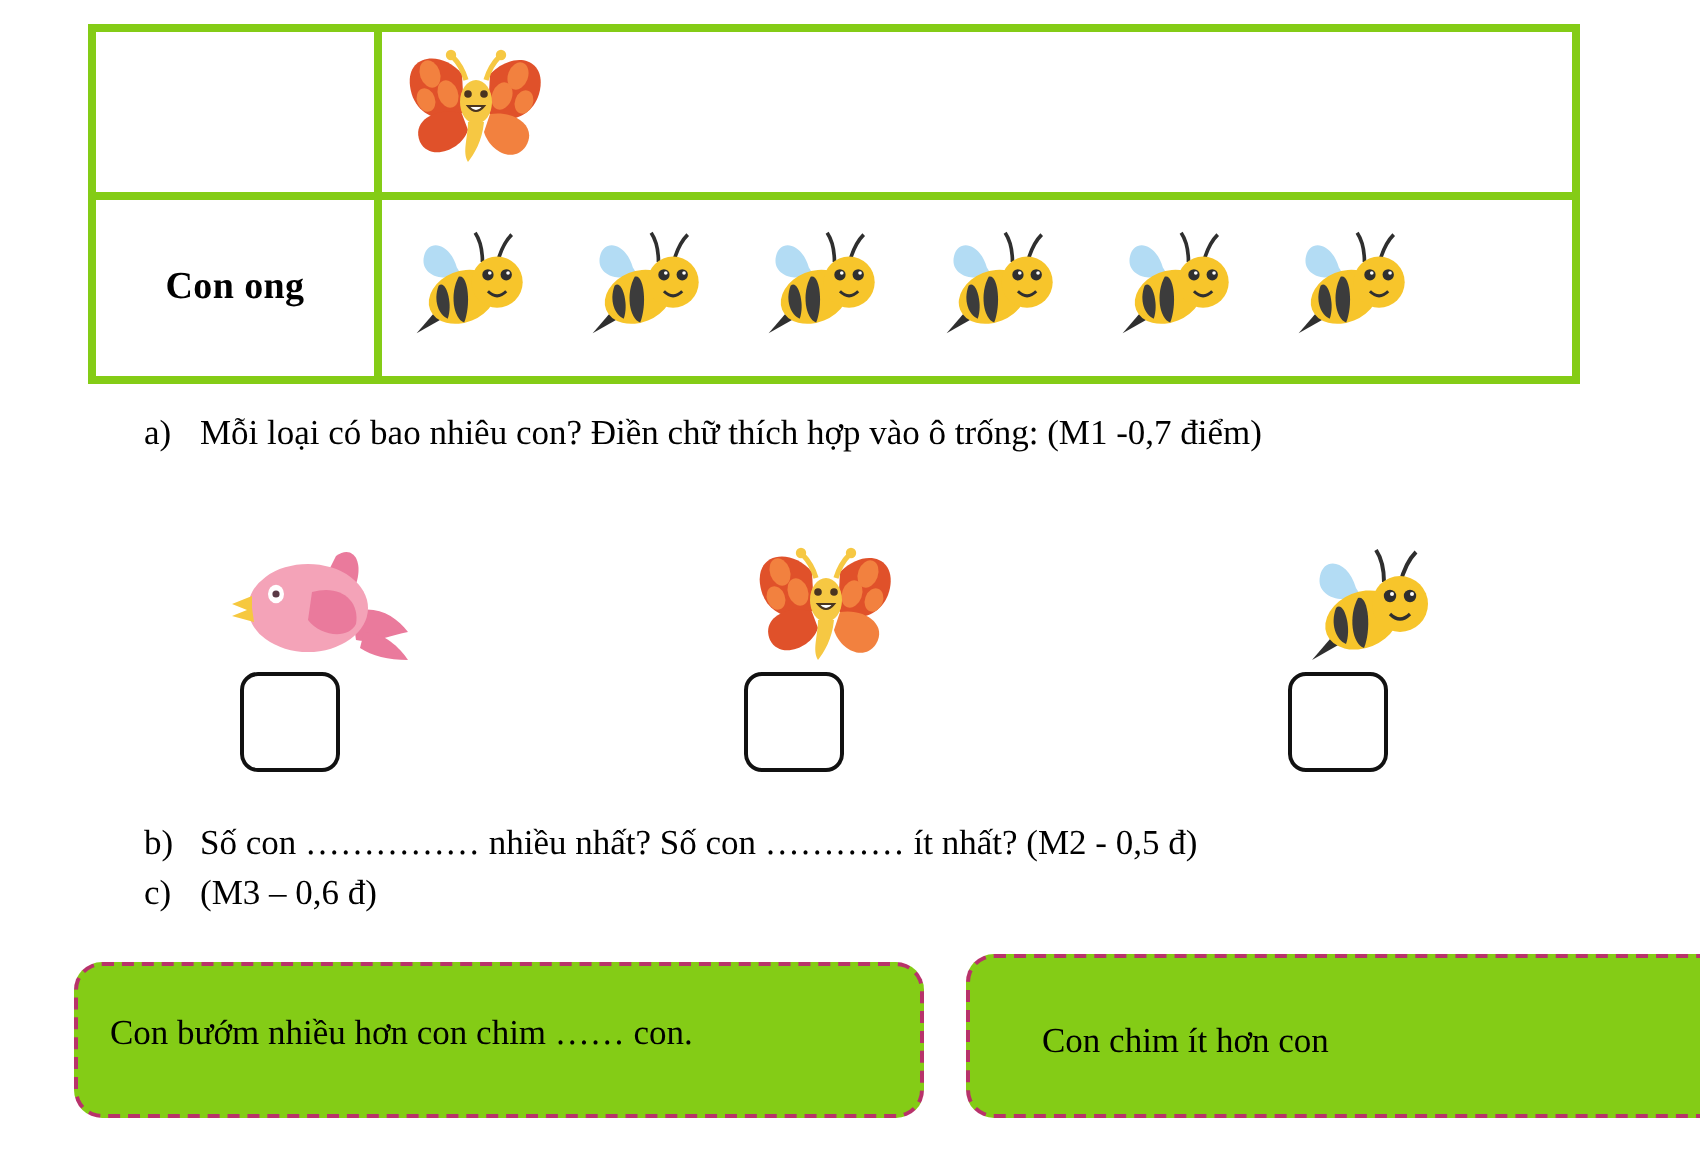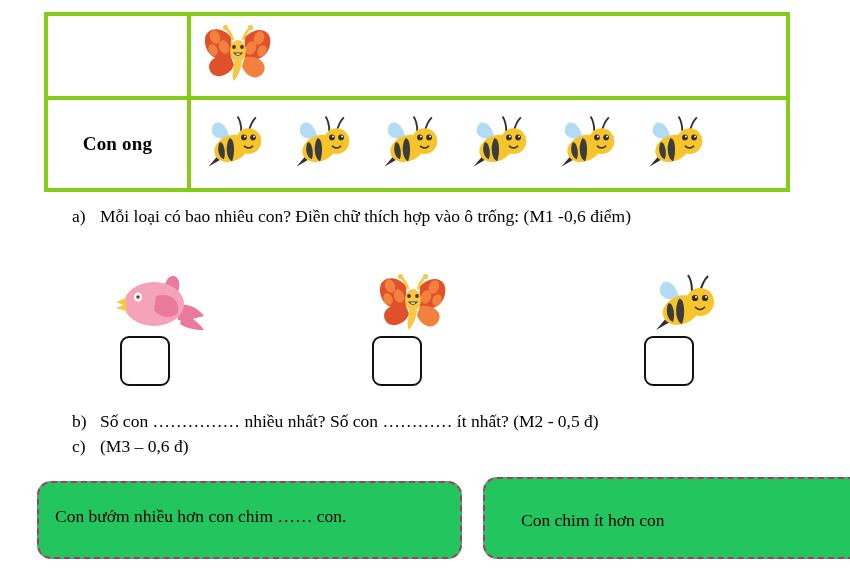--- a/index.html
+++ b/index.html
@@ -96,21 +96,21 @@
   }
   #slot-bird      { left: 110px; top: 272px; }
   #slot-butterfly { left: 362px; top: 272px; }
   #slot-bee       { left: 634px; top: 272px; }
   #slot-butterfly .answer-art { padding-left: 14px; }
   #slot-bee .answer-art { padding-left: 14px; }
 
   
   .pink-box {
     position: absolute;
-    background: #22c55e;
+    background: #84cc16;
     border: 2px dashed #b8326a;
     border-radius: 14px;
     box-sizing: border-box;
     font-size: 17.5px;
     line-height: 1.5;
     padding: 20px 16px 8px 16px;
   }
   #pink-box-left {
     left: 37px;
     top: 481px;
@@ -260,21 +260,21 @@
 </svg></span>
           </div>
     </td>
   </tr>
 </tbody>
   </table>
 
 <div class="question" id="question-a">
   <div class="q-row">
     <span class="q-marker">a)</span>
-    <span class="q-text">Mỗi loại có bao nhiêu con? Điền chữ  thích hợp vào ô trống: (M1 -0,6 điểm)</span>
+    <span class="q-text">Mỗi loại có bao nhiêu con? Điền chữ  thích hợp vào ô trống: (M1 -0,7 điểm)</span>
   </div>
 </div>
 
 <div class="answer-slot" id="slot-bird">
   <div class="answer-art">
     <svg width="92" height="62" viewBox="0 0 92 62">
       <path d="M52 6 C60 0, 66 8, 62 20 C58 30, 48 30, 44 22 Z" fill="#ea7a9c"></path>
       <path d="M60 34 C72 30, 82 36, 88 44 C78 46, 70 50, 62 48 Z" fill="#ea7a9c"></path>
       <path d="M66 44 C76 44, 84 52, 88 58 C78 58, 70 56, 64 52 Z" fill="#ea7a9c"></path>
       <ellipse cx="38" cy="32" rx="30" ry="22" fill="#f4a3b8"></ellipse>

